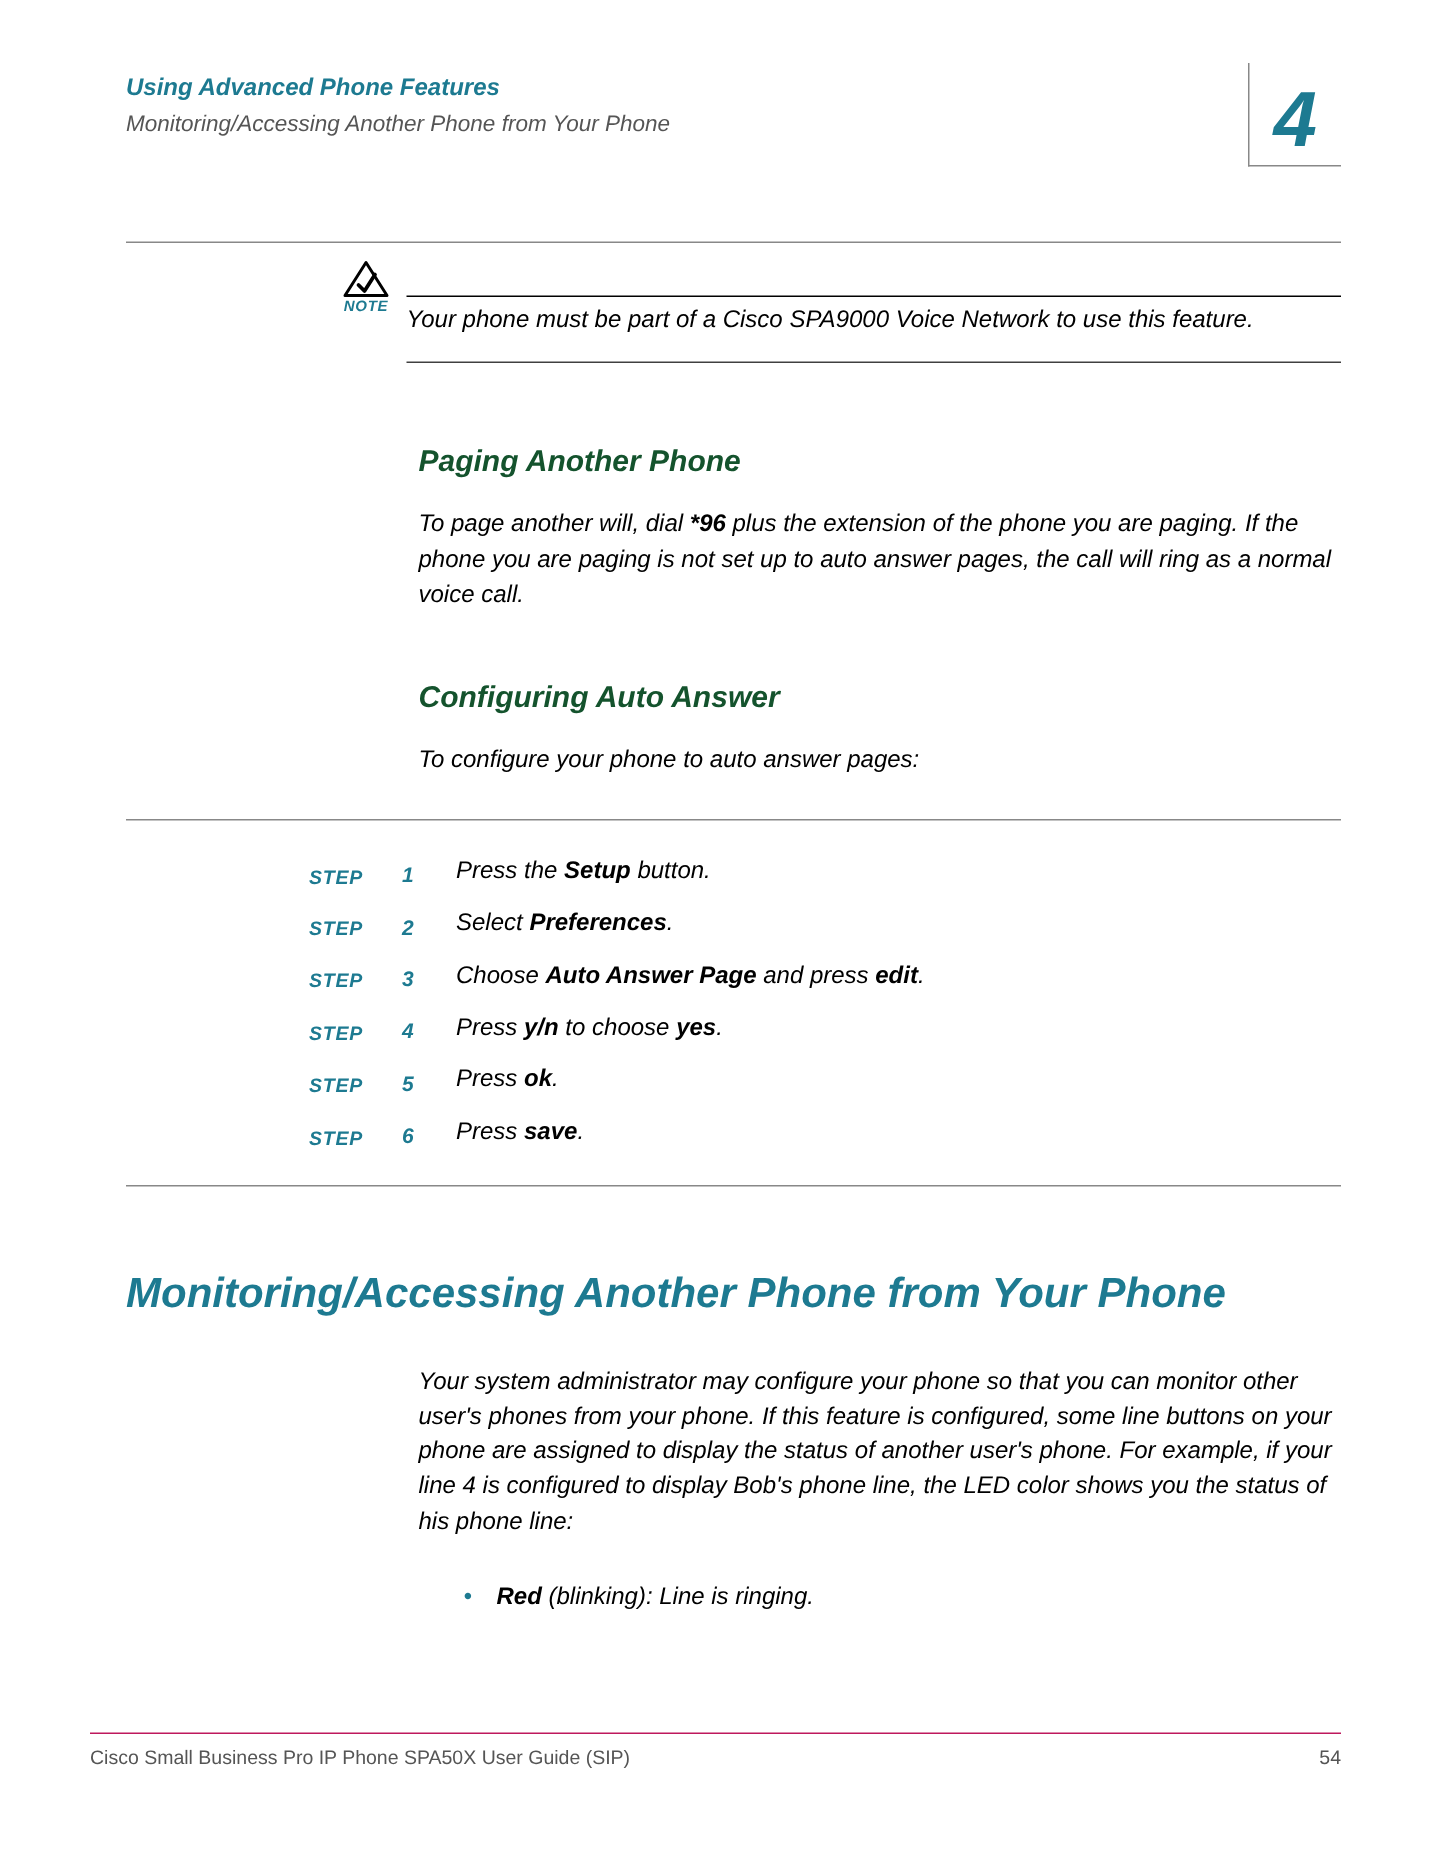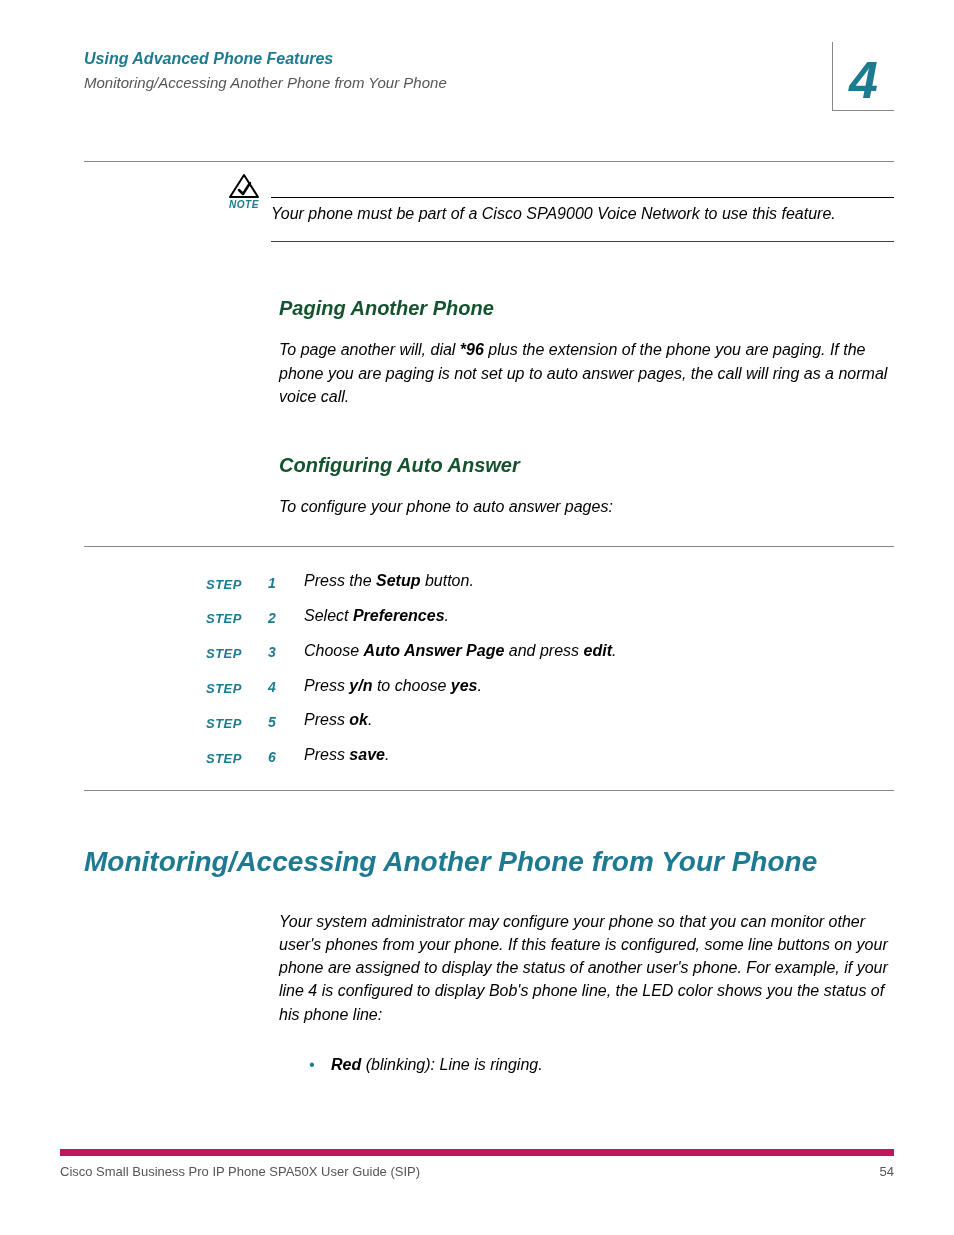--- a/index.html
+++ b/index.html
@@ -143,21 +143,21 @@
     position: absolute;
     left: 0;
     color: #1d7a91;
     font-size: 16px;
   }
   .footer {
     position: absolute;
     bottom: 56px;
     left: 60px;
     right: 60px;
-    border-top: 7px solid #be185d;
+    border-top: 1px solid #be185d;
     padding-top: 8px;
     font-size: 13px;
     color: #555;
     display: flex;
     justify-content: space-between;
   }
 </style>
 </head>
 <body>
 

